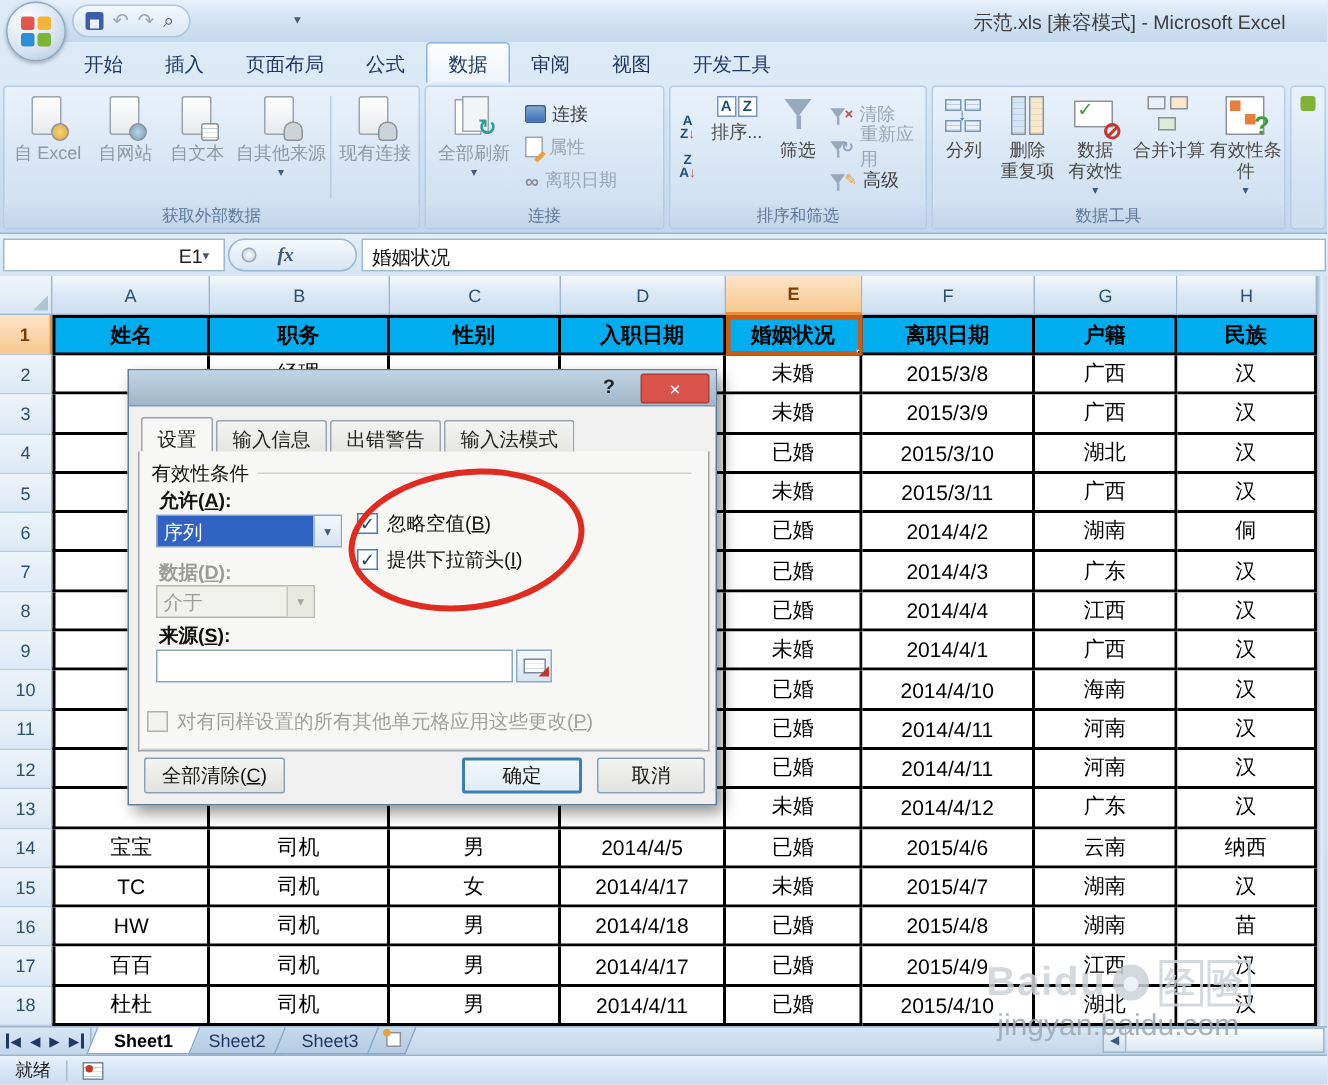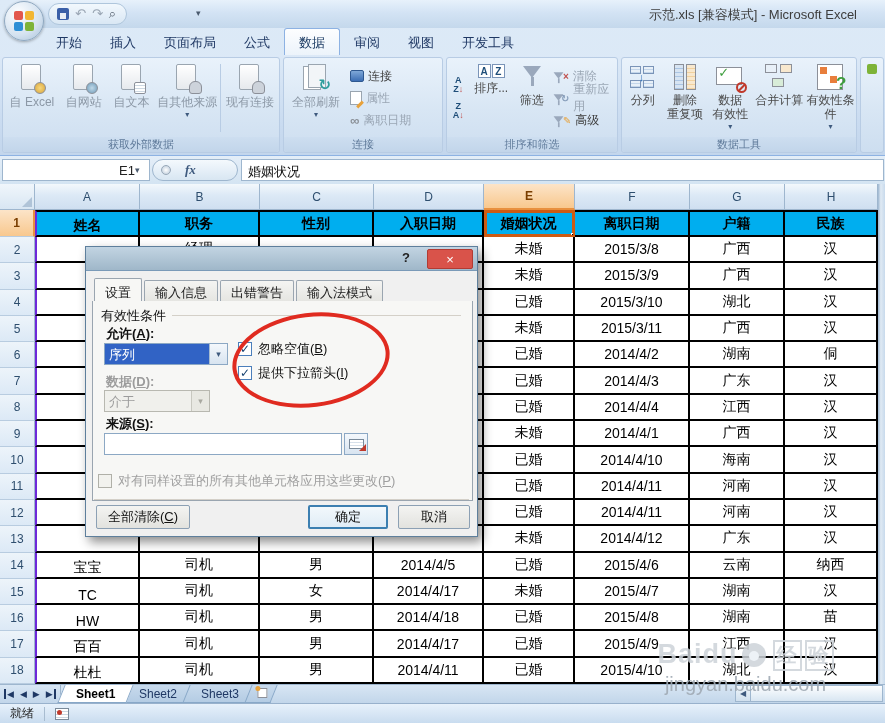--- a/index.html
+++ b/index.html
@@ -124,21 +124,21 @@
     border-left:10px solid transparent; border-bottom:10px solid #B0C4D8; }
   .gcol { height:26px; background:linear-gradient(#F3F8FC,#DCE9F6 45%,#CFDFF0); border-right:1px solid #9EB6CE;
     border-bottom:1px solid #9EB6CE; font-size:12px; color:#2E4E6E; display:flex; align-items:center; justify-content:center; }
   .gcol.sel { background:linear-gradient(#FCE4C8,#F8C88E); border-bottom:2px solid #E8903F; color:#7A3E00; font-weight:bold; }
   .grow { display:flex; }
   .rowhdr { width:35px; background:linear-gradient(#EDF4FA,#DCE9F6); border-right:1px solid #9EB6CE;
     border-bottom:1px solid #B8CCE0; font-size:12px; color:#2E4E6E; display:flex; align-items:center; justify-content:center; }
   .rowhdr.sel { background:linear-gradient(#FCE4C8,#F8C88E); border-right:2px solid #E8903F; color:#7A3E00; font-weight:bold; }
   .gcell { border-right:2px solid #000; border-bottom:2px solid #000; background:#FFF; font-size:14px; color:#000;
     display:flex; align-items:center; justify-content:center; overflow:hidden; }
-  .gcell.first { border-left:2px solid #6d28d9;align-items:flex-end; }
+  .gcell.first { border-left:2px solid #000000; }
   .gcell.h1 { border-top:2px solid #000; background:#00AEEF; font-weight:bold; font-size:14px; }
   .gcell.selcell { outline:3px solid #CE5B13; outline-offset:-3px; position:relative; z-index:2; }
   .fillhandle { position:absolute; right:-4px; bottom:-4px; width:6px; height:6px; background:#000; border:1px solid #FFF; }
   .vscroll { position:absolute; right:0; top:184px; width:7px; height:500px;
     background:linear-gradient(90deg,#9CB6D0,#E0EAF4 40%,#C8DAEC); }
 
   
   .dlg { position:absolute; left:85px; top:246px; width:393px; height:291px; background:#F0F0F0;
     border:1px solid #5E7F9C; box-shadow:4px 5px 10px rgba(0,0,0,.45); z-index:50; }
   .dlg-title { position:absolute; left:0; top:0; width:100%; height:24px;

